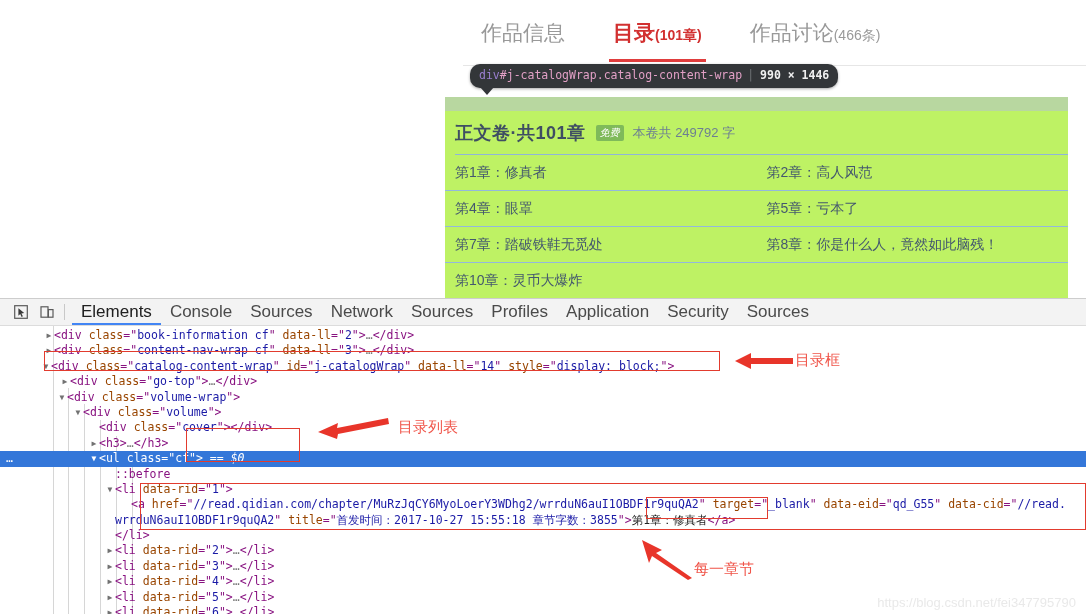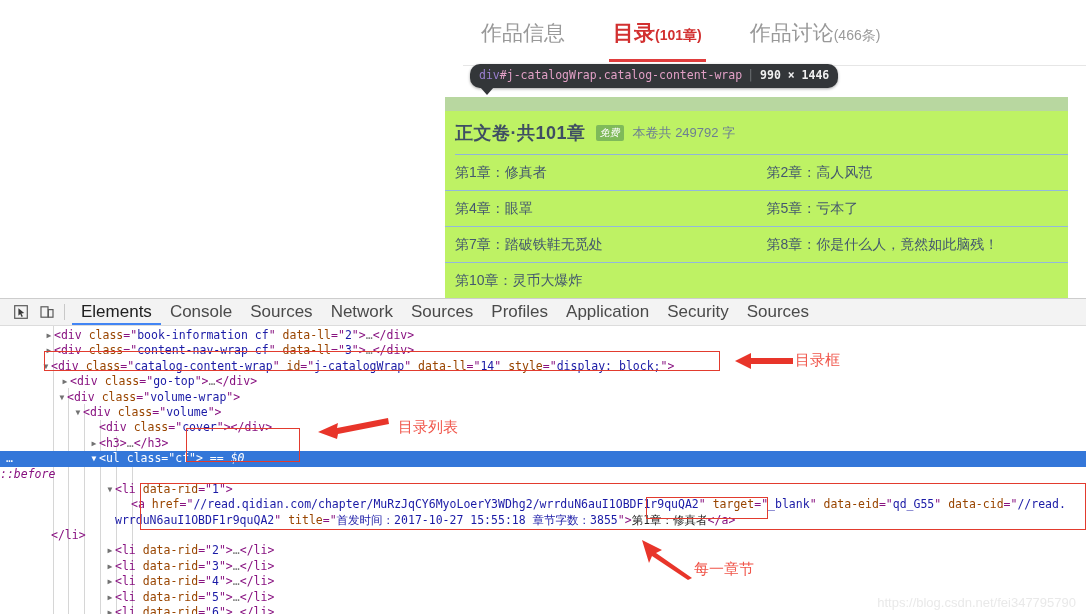--- a/index.html
+++ b/index.html
@@ -447,37 +447,37 @@
     </div>
 
     <div class="dom-line" style="padding-left:89px;">
       <span class="arrow">▶</span><span class="punc">&lt;</span><span class="tag">h3</span><span class="punc">&gt;</span><span class="ellip">…</span><span class="punc">&lt;/</span><span class="tag">h3</span><span class="punc">&gt;</span>
     </div>
 
     <div class="dom-line selected" style="padding-left:89px;">
       <span class="dots-gutter">…</span><span class="arrow open" style="color:#ffffff;">▼</span><span class="punc">&lt;</span><span class="tag">ul</span><span class="text"> </span><span class="attr">class</span><span class="punc">="</span><span class="val">cf</span><span class="punc">"&gt; </span><span class="dollar">== $0</span>
     </div>
 
-    <div class="dom-line" style="font-style:italic;">
+    <div class="dom-line" style="padding-left:115px;">
       <span class="pseudo">::before</span>
     </div>
 
     <div class="dom-line" style="padding-left:105px;">
       <span class="arrow open">▼</span><span class="punc">&lt;</span><span class="tag">li</span><span class="text"> </span><span class="attr">data-rid</span><span class="punc">="</span><span class="val">1</span><span class="punc">"&gt;</span>
     </div>
 
     <div class="dom-line" style="padding-left:131px;">
       <span class="punc">&lt;</span><span class="tag">a</span><span class="text"> </span><span class="attr">href</span><span class="punc">="</span><span class="val">//read.qidian.com/chapter/MuRzJqCY6MyoLoerY3WDhg2/wrrduN6auI1OBDF1r9quQA2</span><span class="punc">"</span><span class="text"> </span><span class="attr">target</span><span class="punc">="</span><span class="val">_blank</span><span class="punc">"</span><span class="text"> </span><span class="attr">data-eid</span><span class="punc">="</span><span class="val">qd_G55</span><span class="punc">"</span><span class="text"> </span><span class="attr">data-cid</span><span class="punc">="</span><span class="val">//read.</span>
     </div>
 
     <div class="dom-line" style="padding-left:115px;">
       <span class="val">wrrduN6auI1OBDF1r9quQA2</span><span class="punc">"</span><span class="text"> </span><span class="attr">title</span><span class="punc">="</span><span class="val">首发时间：2017-10-27 15:55:18 章节字数：3855</span><span class="punc">"&gt;</span><span class="text">第1章：修真者</span><span class="punc">&lt;/</span><span class="tag">a</span><span class="punc">&gt;</span>
     </div>
 
-    <div class="dom-line" style="padding-left:51px;">
+    <div class="dom-line" style="padding-left:115px;">
       <span class="punc">&lt;/</span><span class="tag">li</span><span class="punc">&gt;</span>
     </div>
 
     <div class="dom-line" style="padding-left:105px;">
       <span class="arrow">▶</span><span class="punc">&lt;</span><span class="tag">li</span><span class="text"> </span><span class="attr">data-rid</span><span class="punc">="</span><span class="val">2</span><span class="punc">"&gt;</span><span class="ellip">…</span><span class="punc">&lt;/</span><span class="tag">li</span><span class="punc">&gt;</span>
     </div>
     <div class="dom-line" style="padding-left:105px;">
       <span class="arrow">▶</span><span class="punc">&lt;</span><span class="tag">li</span><span class="text"> </span><span class="attr">data-rid</span><span class="punc">="</span><span class="val">3</span><span class="punc">"&gt;</span><span class="ellip">…</span><span class="punc">&lt;/</span><span class="tag">li</span><span class="punc">&gt;</span>
     </div>
     <div class="dom-line" style="padding-left:105px;">

